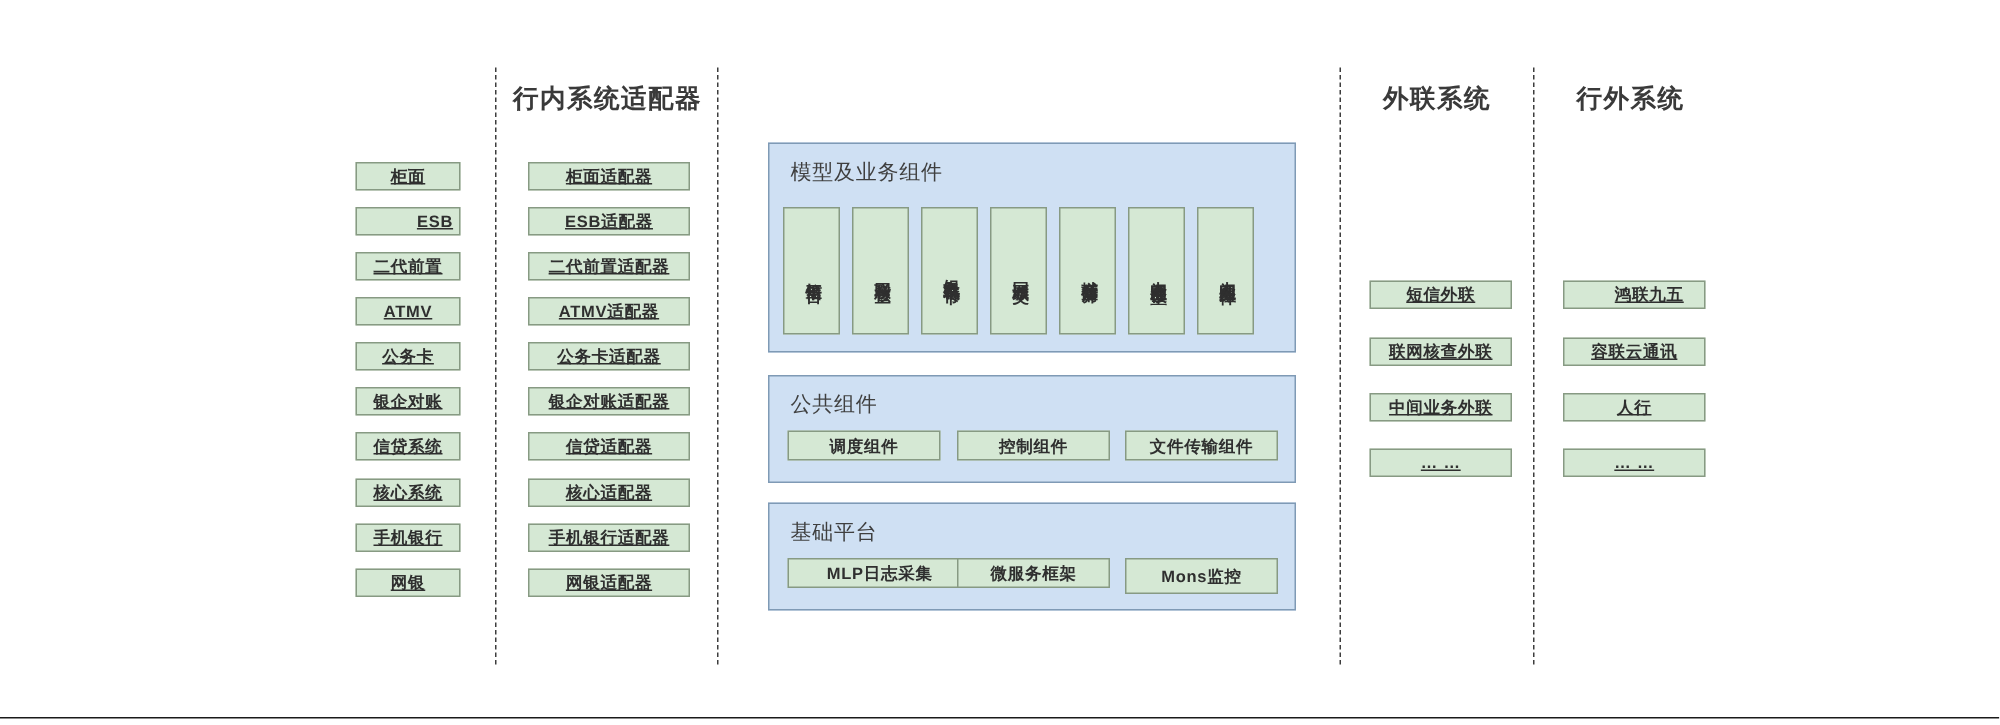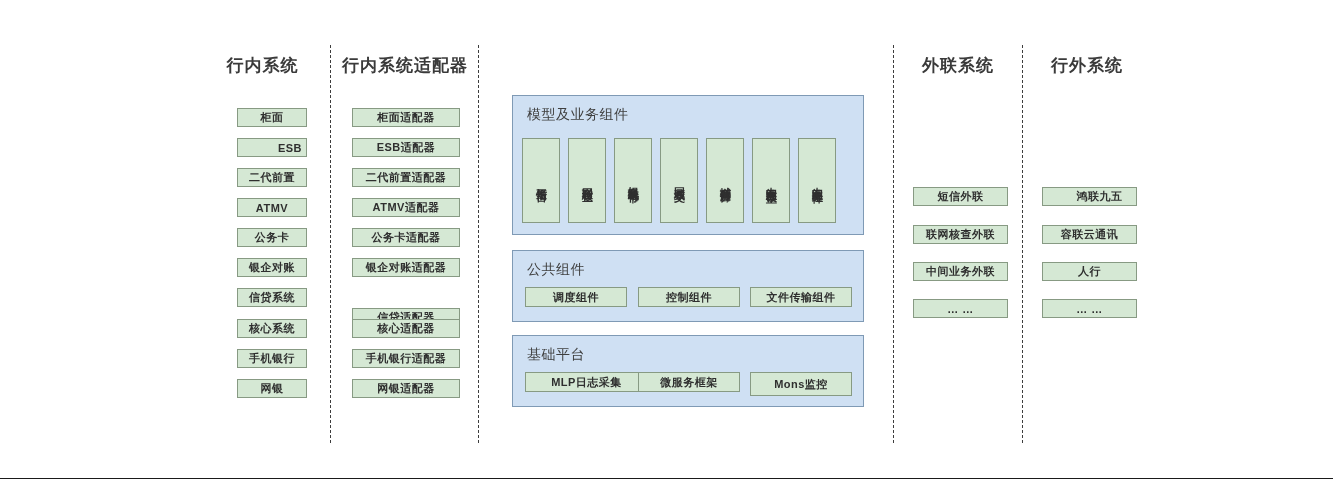--- a/index.html
+++ b/index.html
@@ -59,20 +59,21 @@
     background: #d5e8d4;
     border: 1px solid #879a83;
     display: flex;
     align-items: center;
     justify-content: center;
     font-size: 11px;
     font-weight: bold;
     color: #2f2f2f;
     white-space: nowrap;
     letter-spacing: 0.5px;
+    text-decoration: underline;
   }
 
   
   .panel {
     position: absolute;
     box-sizing: border-box;
     background: #cfe0f3;
     border: 1px solid #7f9ab5;
   }
   .panel-title {
@@ -125,21 +126,20 @@
 </head>
 <body>
 
 <div class="canvas">
 
   <div class="divider" style="left:330px;"></div>
   <div class="divider" style="left:478px;"></div>
   <div class="divider" style="left:893px;"></div>
   <div class="divider" style="left:1022px;"></div>
 
-  <div class="col-title" style="left:200px; top:54px; width:125px;">行内系统</div>
 
   <div class="col-title" style="left:336px; top:54px; width:138px;">行内系统适配器</div>
 
 
   <div class="col-title" style="left:898px; top:54px; width:120px;">外联系统</div>
 
   <div class="col-title" style="left:1027px; top:54px; width:120px;">行外系统</div>
 
   <div class="node" style="left:237px; top:108px; width:70px; height:19px;">柜面</div>
   <div class="node" style="left:237px; top:138px; width:70px; height:19px;padding-left:36px;">ESB</div>
@@ -151,21 +151,21 @@
   <div class="node" style="left:237px; top:319px; width:70px; height:19px;">核心系统</div>
   <div class="node" style="left:237px; top:349px; width:70px; height:19px;">手机银行</div>
   <div class="node" style="left:237px; top:379px; width:70px; height:19px;">网银</div>
 
   <div class="node" style="left:352px; top:108px; width:108px; height:19px;">柜面适配器</div>
   <div class="node" style="left:352px; top:138px; width:108px; height:19px;">ESB适配器</div>
   <div class="node" style="left:352px; top:168px; width:108px; height:19px;">二代前置适配器</div>
   <div class="node" style="left:352px; top:198px; width:108px; height:19px;">ATMV适配器</div>
   <div class="node" style="left:352px; top:228px; width:108px; height:19px;">公务卡适配器</div>
   <div class="node" style="left:352px; top:258px; width:108px; height:19px;">银企对账适配器</div>
-  <div class="node" style="left:352px; top:288px; width:108px; height:19px;margin-top:20px;">信贷适配器</div>
+  <div class="node" style="left:352px; top:288px; width:108px; height:19px;">信贷适配器</div>
   <div class="node" style="left:352px; top:319px; width:108px; height:19px;">核心适配器</div>
   <div class="node" style="left:352px; top:349px; width:108px; height:19px;">手机银行适配器</div>
   <div class="node" style="left:352px; top:379px; width:108px; height:19px;">网银适配器</div>
 
   <div class="panel" style="left:512px; top:95px; width:352px; height:140px;">
     <div class="panel-title">模型及业务组件</div>
   </div>
   <div class="vnode" style="left:522px; top:138px; width:38px; height:85px;">
       <span>短信平台</span>
     </div>

